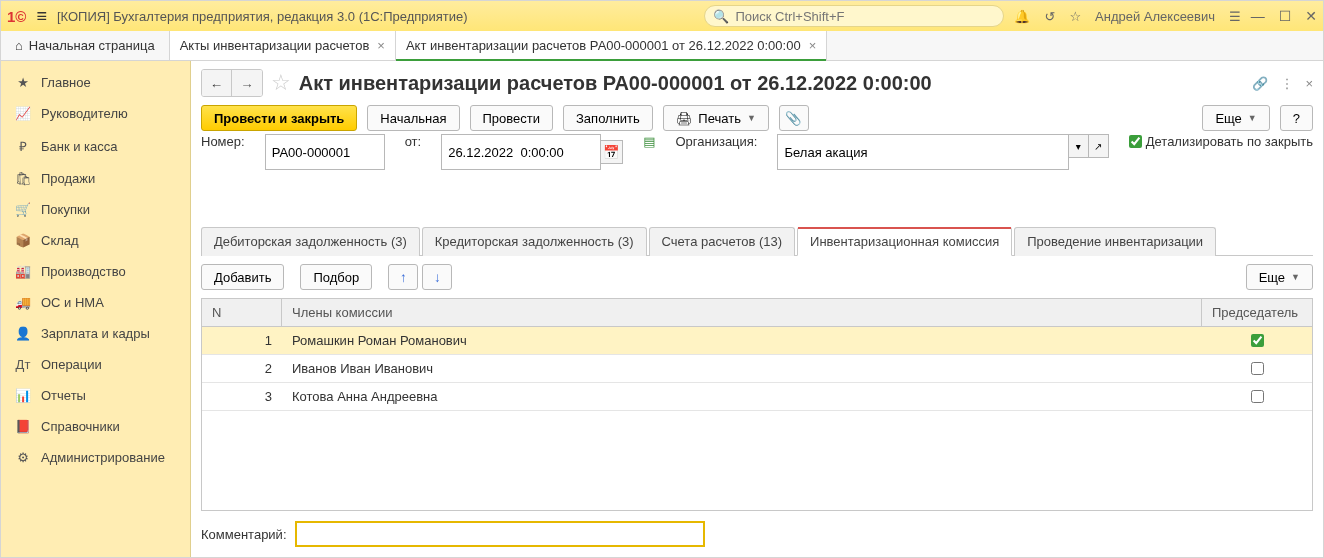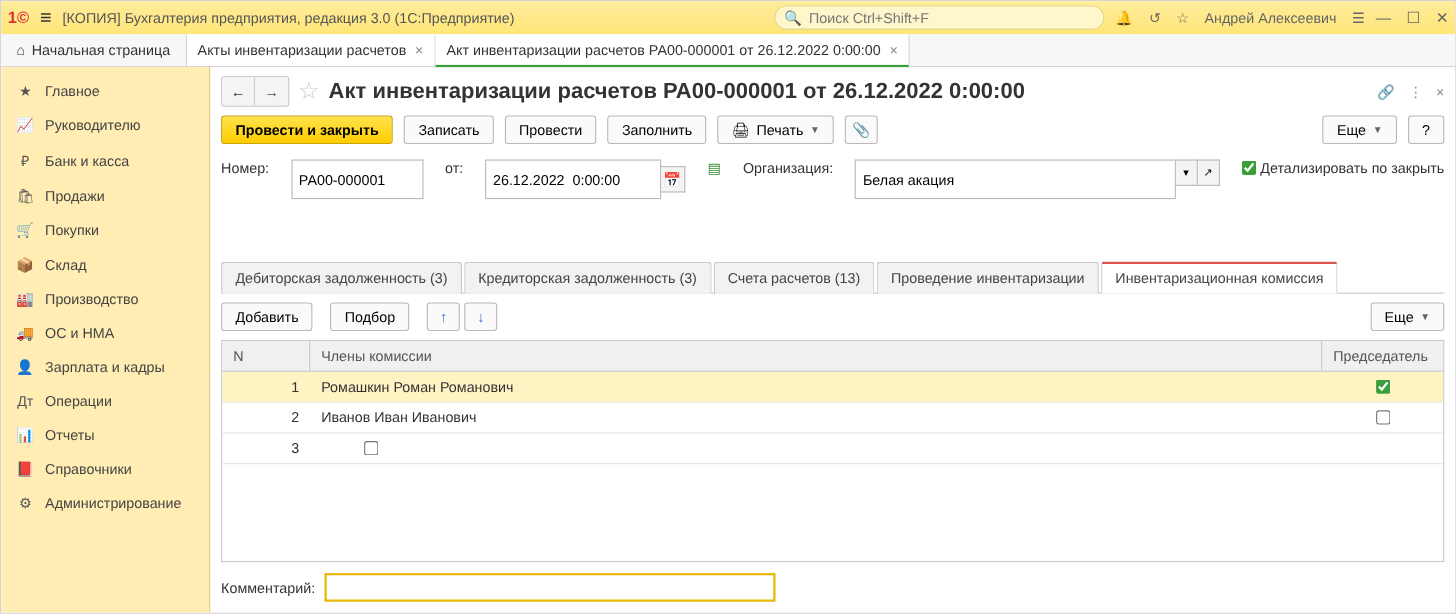--- a/index.html
+++ b/index.html
@@ -29,21 +29,21 @@
 .content { flex: 1; display: flex; flex-direction: column; padding: 8px 10px 10px 10px; overflow: hidden; }
 .doc-header { display: flex; align-items: center; gap: 8px; margin-bottom: 8px; }
 .nav-btns { display: flex; border: 1px solid #c8c8c8; border-radius: 3px; overflow: hidden; }
 .nav-btns button { width: 30px; height: 26px; border: none; background: #f4f4f4; cursor: pointer; color: #555; }
 .nav-btns button:first-child { border-right: 1px solid #c8c8c8; color: #333; font-weight: bold; }
 .star-icon { color: #ccc; font-size: 22px; cursor: pointer; }
 .doc-title { font-size: 20px; font-weight: 600; color: #333; }
 .doc-header-right { margin-left: auto; display: flex; gap: 12px; align-items: center; color: #888; }
 .doc-header-right span { cursor: pointer; }
 
-.toolbar { display: flex; align-items: center; gap: 10px; margin-bottom: 14px; }
+.toolbar { display: flex; align-items: center; gap: 10px; margin-bottom: 3px; }
 .btn { height: 26px; padding: 0 12px; background: #fafafa; border: 1px solid #b8b8b8; border-radius: 3px; cursor: pointer; font-size: 13px; display: inline-flex; align-items: center; gap: 6px; }
 .btn.primary { background: linear-gradient(#ffe24b, #ffcc00); border-color: #c9a400; font-weight: 600; }
 .btn .caret { font-size: 9px; color: #666; }
 .icon-btn { width: 30px; height: 26px; border: 1px solid #b8b8b8; border-radius: 3px; background: #fafafa; cursor: pointer; display: inline-flex; align-items: center; justify-content: center; }
 .toolbar-spacer { flex: 1; }
 
 .form-row { display: flex; align-items: flex-start; gap: 20px; margin-bottom: 8px; }
 .label { color: #333; }
 .input-group { display: flex; align-items: center; }
 .text-input { height: 36px; border: 1px solid #b8b8b8; padding: 15px 6px; font-size: 13px; background: #fff; }
@@ -188,21 +188,21 @@
       <span class="doc-title">Акт инвентаризации расчетов РА00-000001 от 26.12.2022 0:00:00</span>
       <div class="doc-header-right">
         <span>🔗</span>
         <span>⋮</span>
         <span>×</span>
       </div>
     </div>
 
     <div class="toolbar">
       <button class="btn primary">Провести и закрыть</button>
-      <button class="btn">Записать</button>
+      <button class="btn">Начальная</button>
       <button class="btn">Провести</button>
       <button class="btn">Заполнить</button>
       <button class="btn">
           <span>🖨</span>
           <span>Печать</span>
           <span class="caret">▼</span>
         </button>
       <button class="icon-btn">📎</button>
       <span class="toolbar-spacer"></span>
       <button class="btn">
@@ -232,22 +232,22 @@
       <label class="check-row">
         <input type="checkbox" checked="" style="">
         <span>Детализировать по закрыть</span>
       </label>
     </div>
 
     <div class="doc-tabs">
       <div class="dtab">Дебиторская задолженность (3)</div>
       <div class="dtab">Кредиторская задолженность (3)</div>
       <div class="dtab">Счета расчетов (13)</div>
+      <div class="dtab active">Инвентаризационная комиссия</div>
       <div class="dtab">Проведение инвентаризации</div>
-      <div class="dtab active">Инвентаризационная комиссия</div>
     </div>
 
     <div class="table-toolbar">
       <button class="btn">Добавить</button>
       <button class="btn">Подбор</button>
       <div class="arrow-btns">
         <button class="icon-btn">↑</button>
         <button class="icon-btn">↓</button>
       </div>
       <span class="toolbar-spacer"></span>
@@ -273,20 +273,21 @@
         </div>
         <div class="trow">
           <div class="cell-n">2</div>
           <div class="cell-member">Иванов Иван Иванович</div>
           <div class="cell-chair">
               <input type="checkbox" style="">
             </div>
         </div>
         <div class="trow">
           <div class="cell-n">3</div>
+          <div class="cell-member">Котова  Анна Андреевна</div>
           <div class="cell-chair">
               <input type="checkbox" style="">
             </div>
         </div>
       </div>
     </div>
 
     <div class="comment-row">
       <span class="label">Комментарий:</span>
       <input class="comment-input" value="" style="">

